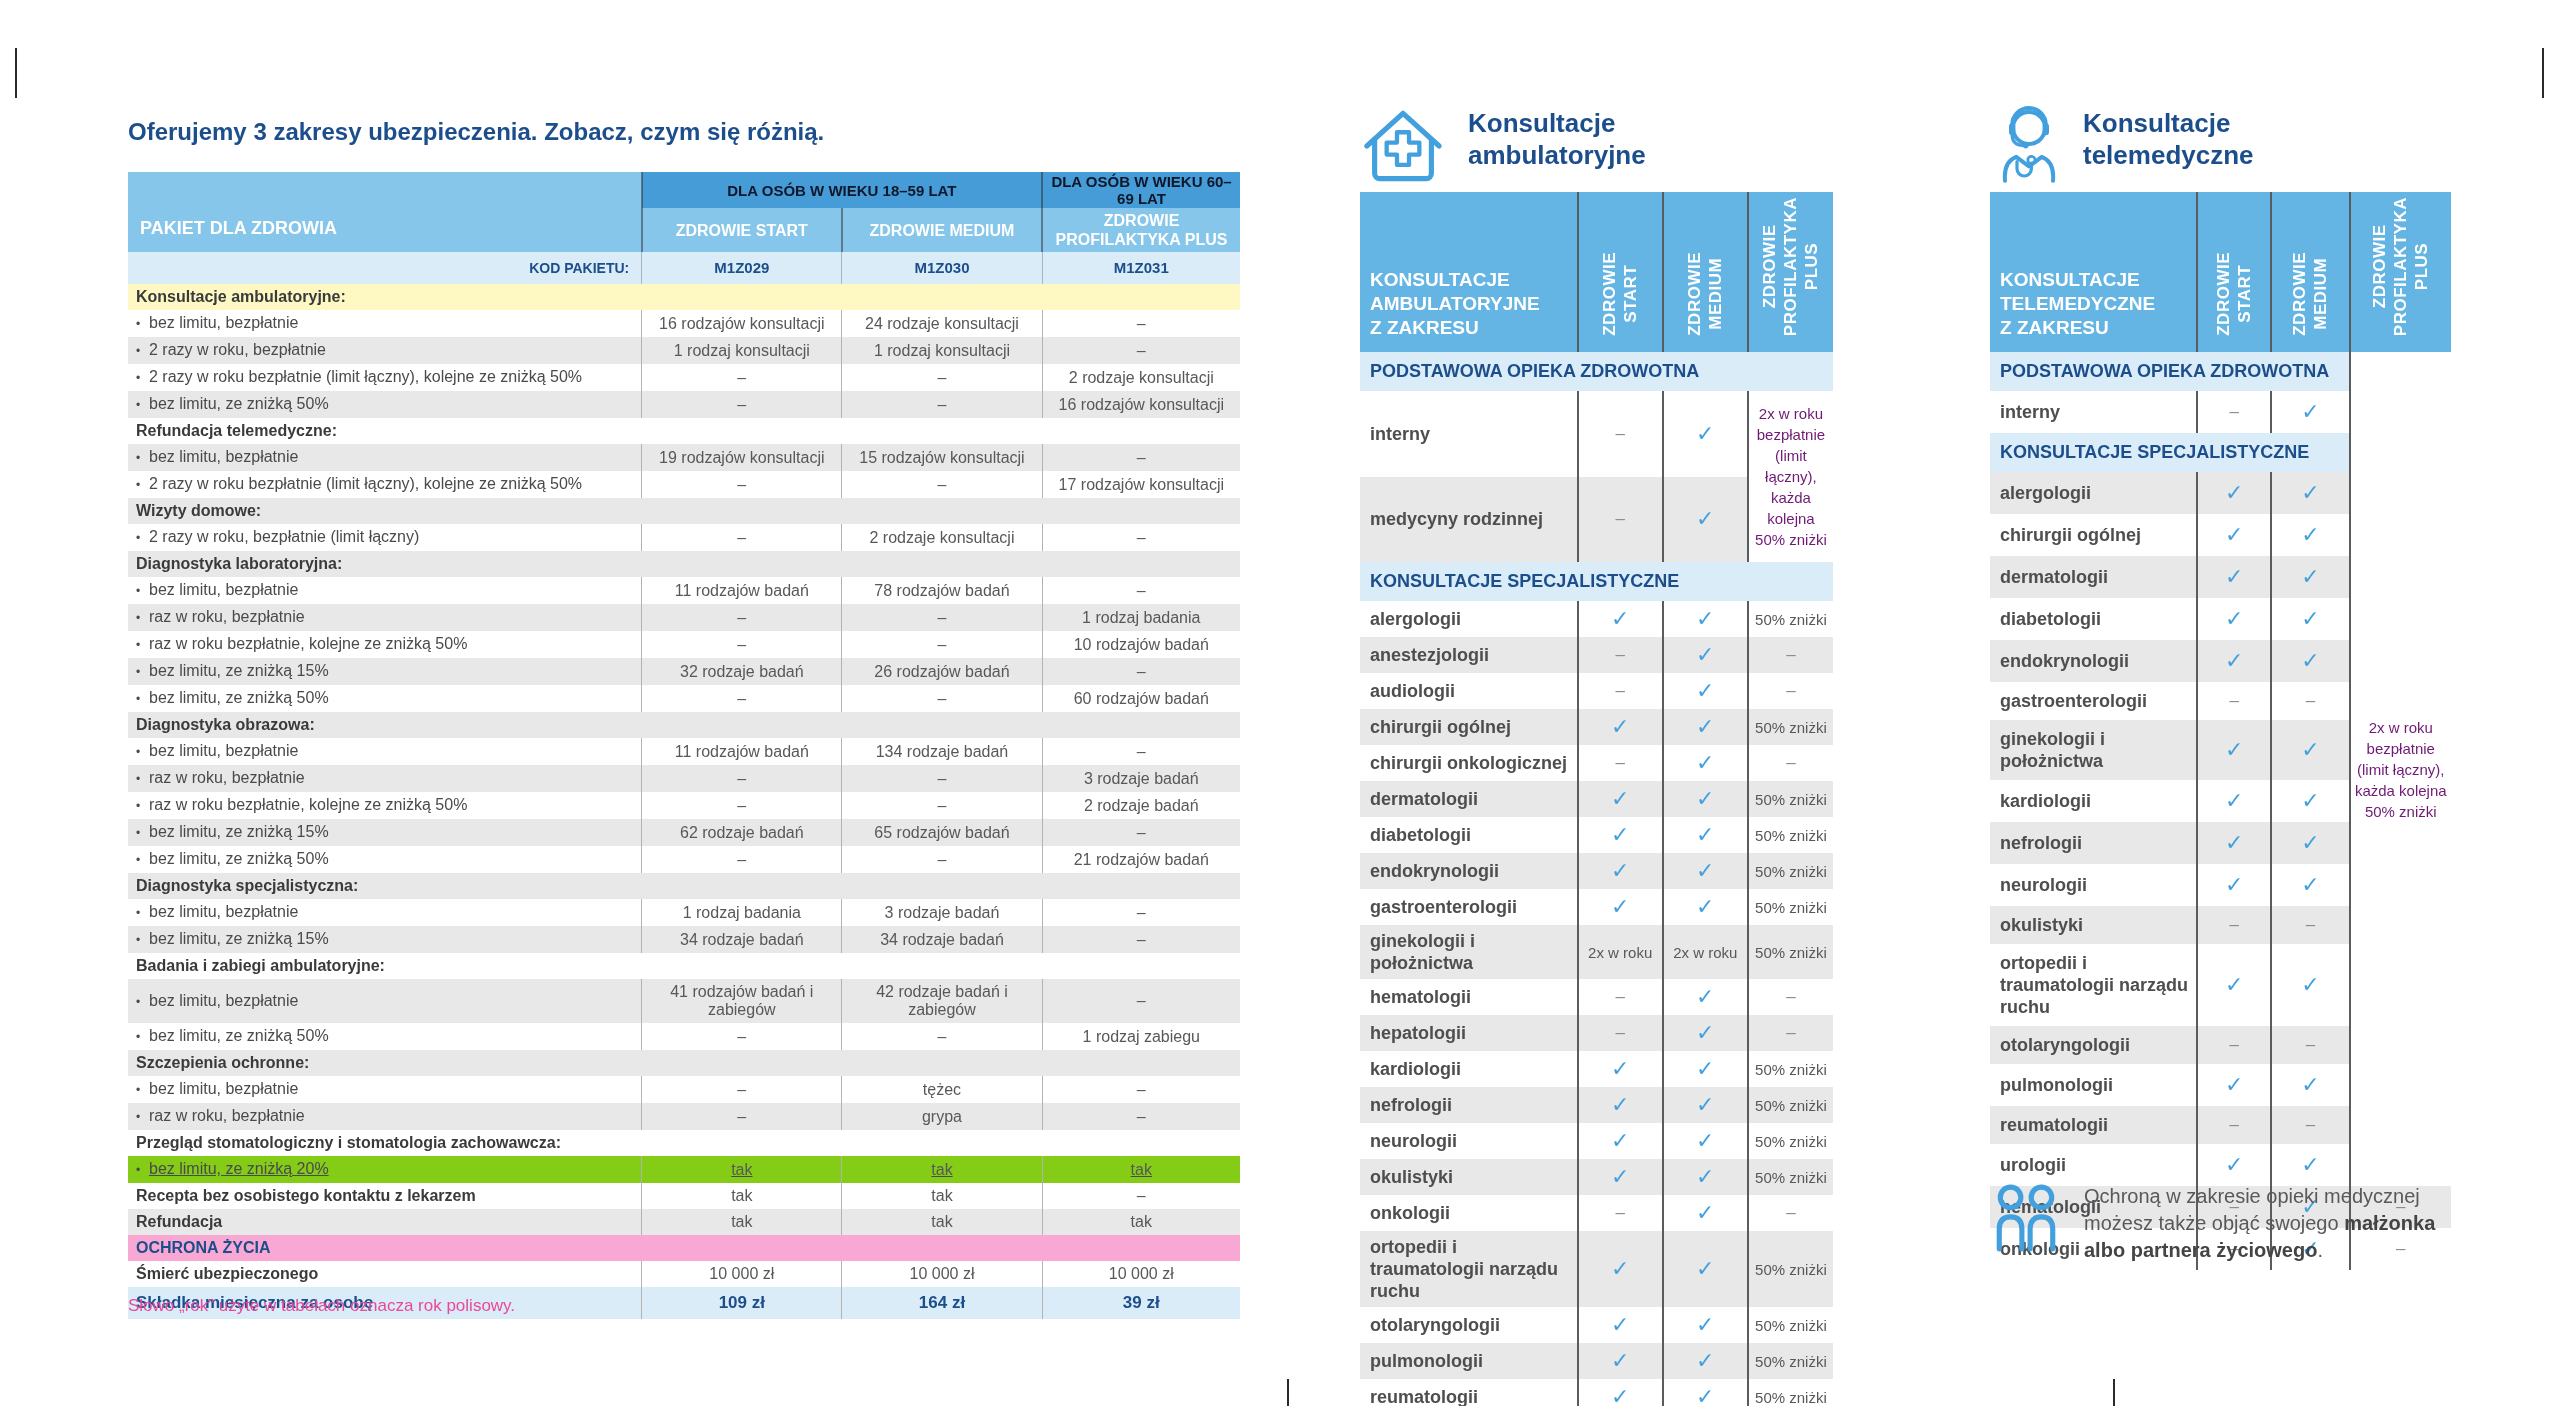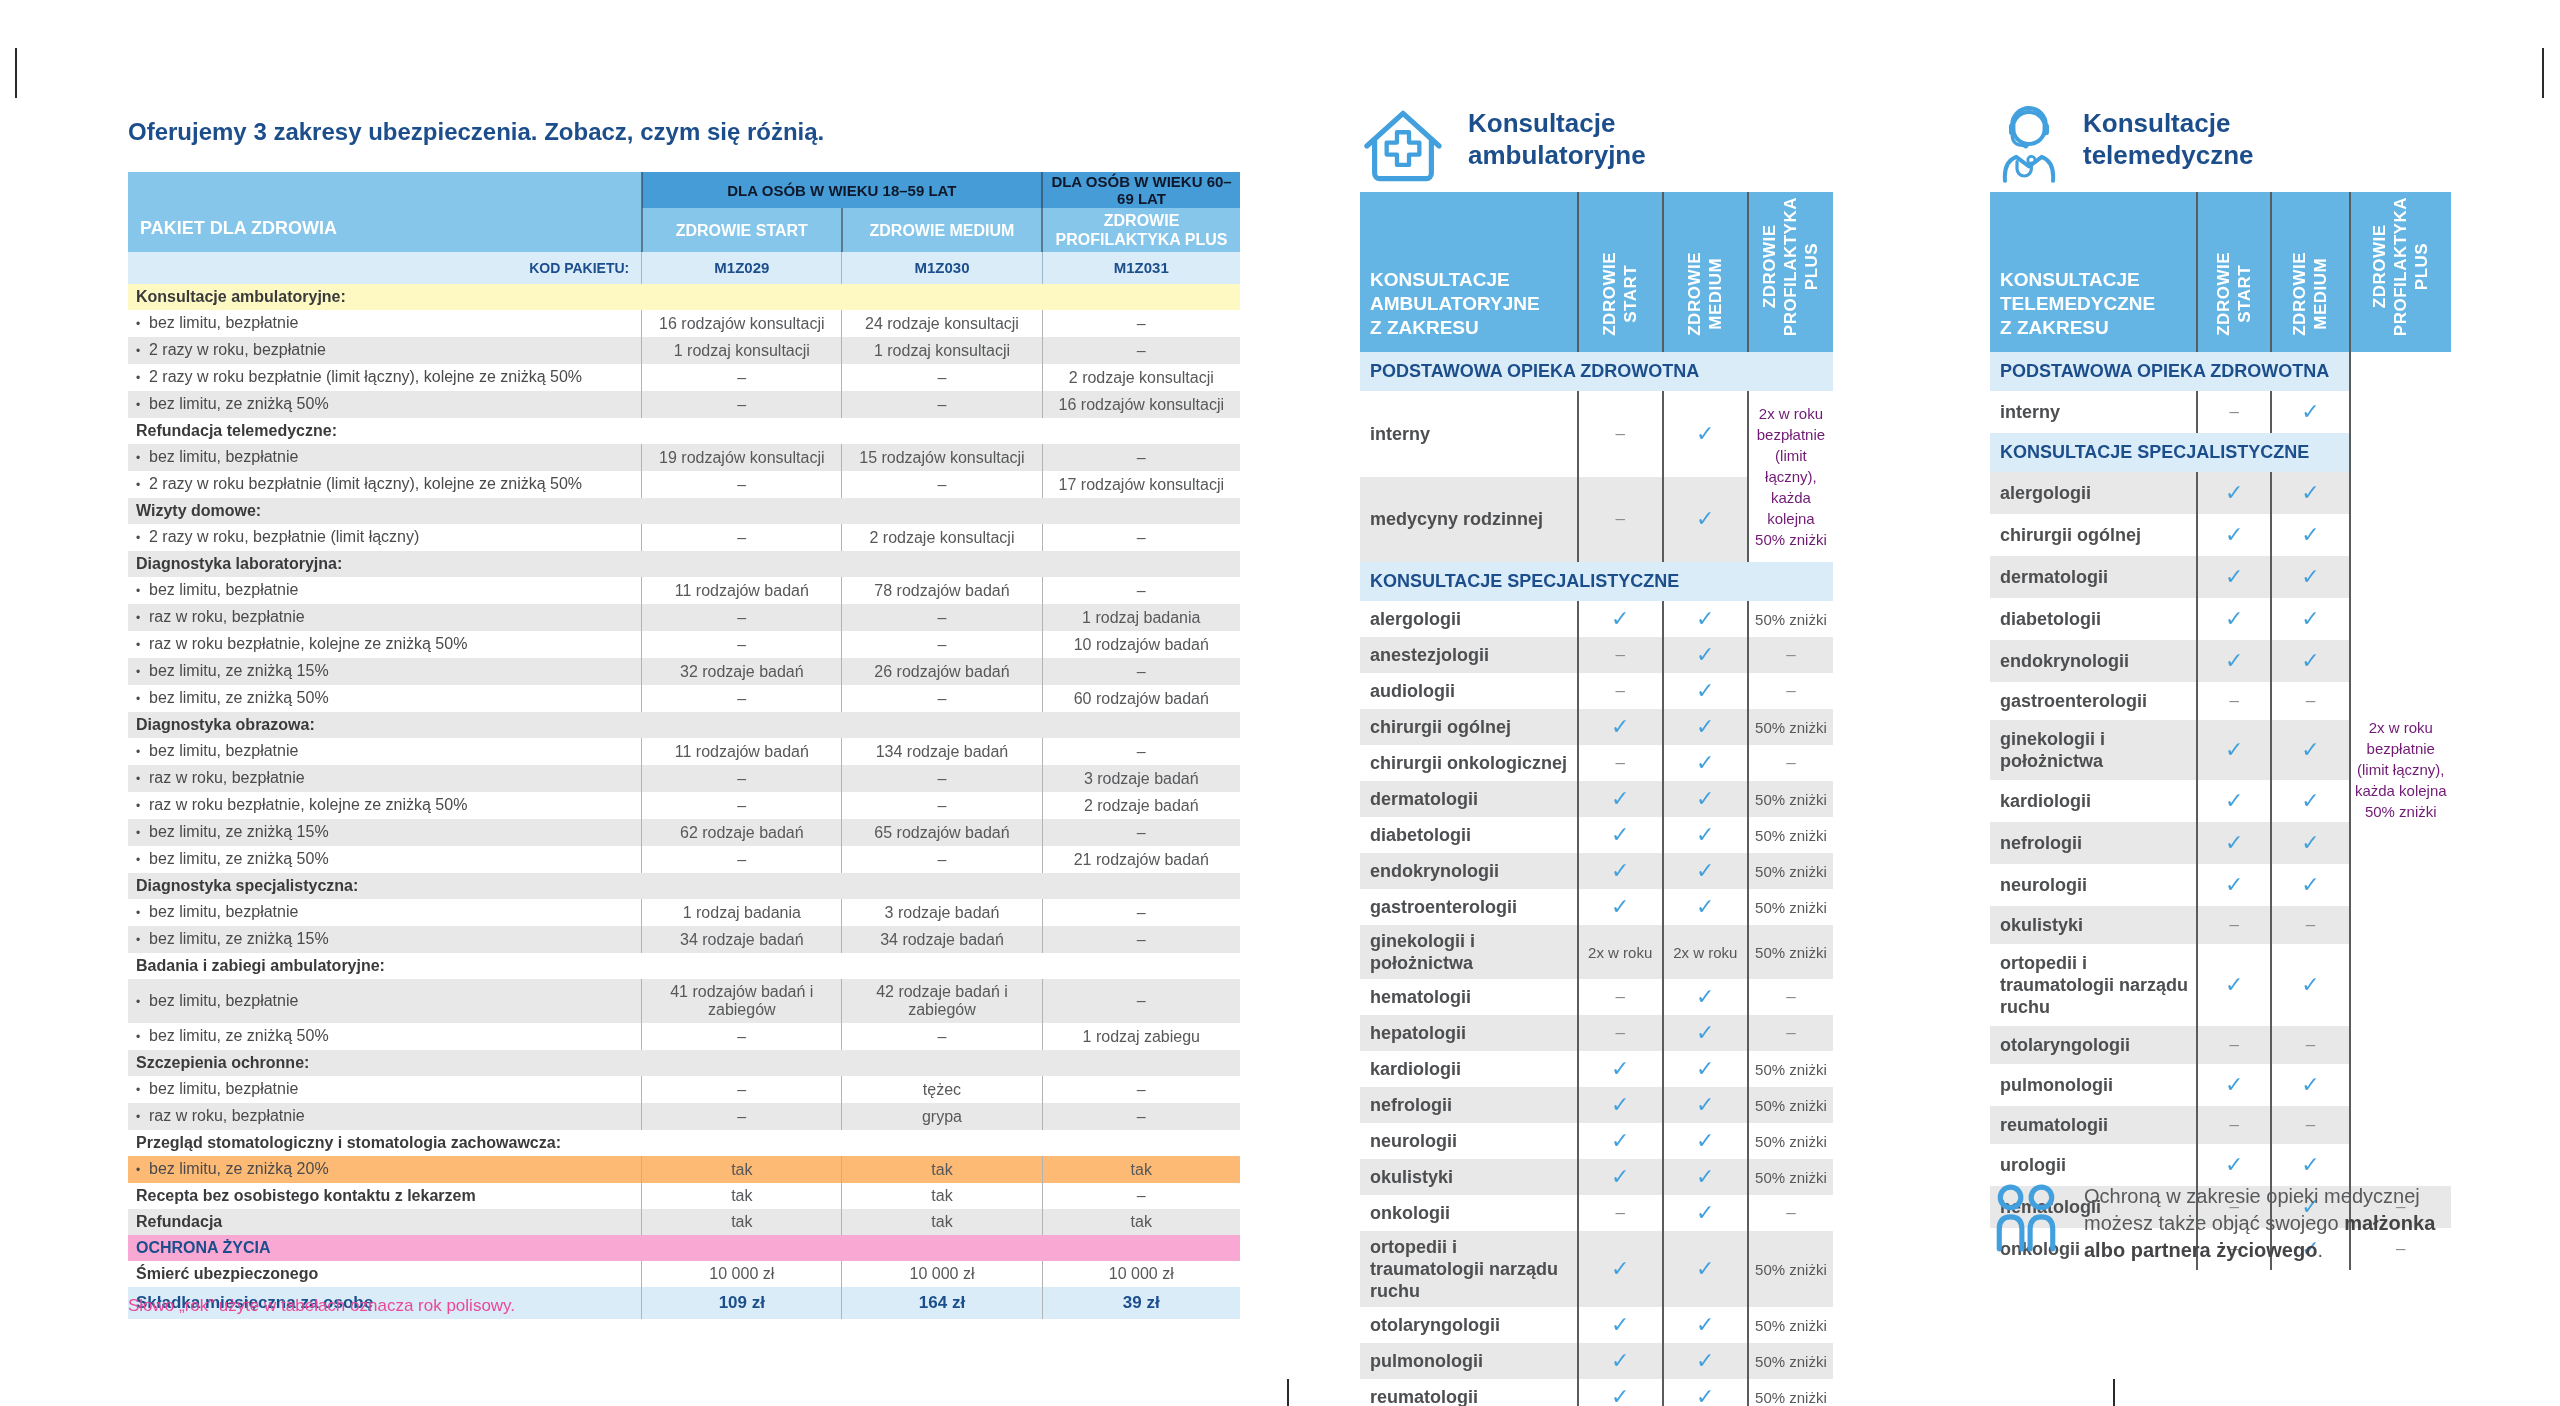--- a/index.html
+++ b/index.html
@@ -261,21 +261,21 @@
         </tr>
         <tr style="background: rgb(232, 232, 232);">
           <td class="llabel"><span class="bullet">•</span><span>raz w roku, bezpłatnie</span></td>
           <td class="lval">–</td>
           <td class="lval">grypa</td>
           <td class="lval">–</td>
         </tr>
         <tr style="background: rgb(255, 255, 255);">
           <td class="lsec" colspan="4">Przegląd stomatologiczny i stomatologia zachowawcza:</td>
         </tr>
-        <tr style="background: #fdba74;">
+        <tr style="background: #84cc16; text-decoration: underline;">
           <td class="llabel"><span class="bullet">•</span><span>bez limitu, ze zniżką 20%</span></td>
           <td class="lval">tak</td>
           <td class="lval">tak</td>
           <td class="lval">tak</td>
         </tr>
         <tr style="background: rgb(255, 255, 255);">
           <td class="llabel lbold"><span>Recepta bez osobistego kontaktu z lekarzem</span></td>
           <td class="lval">tak</td>
           <td class="lval">tak</td>
           <td class="lval">–</td>

